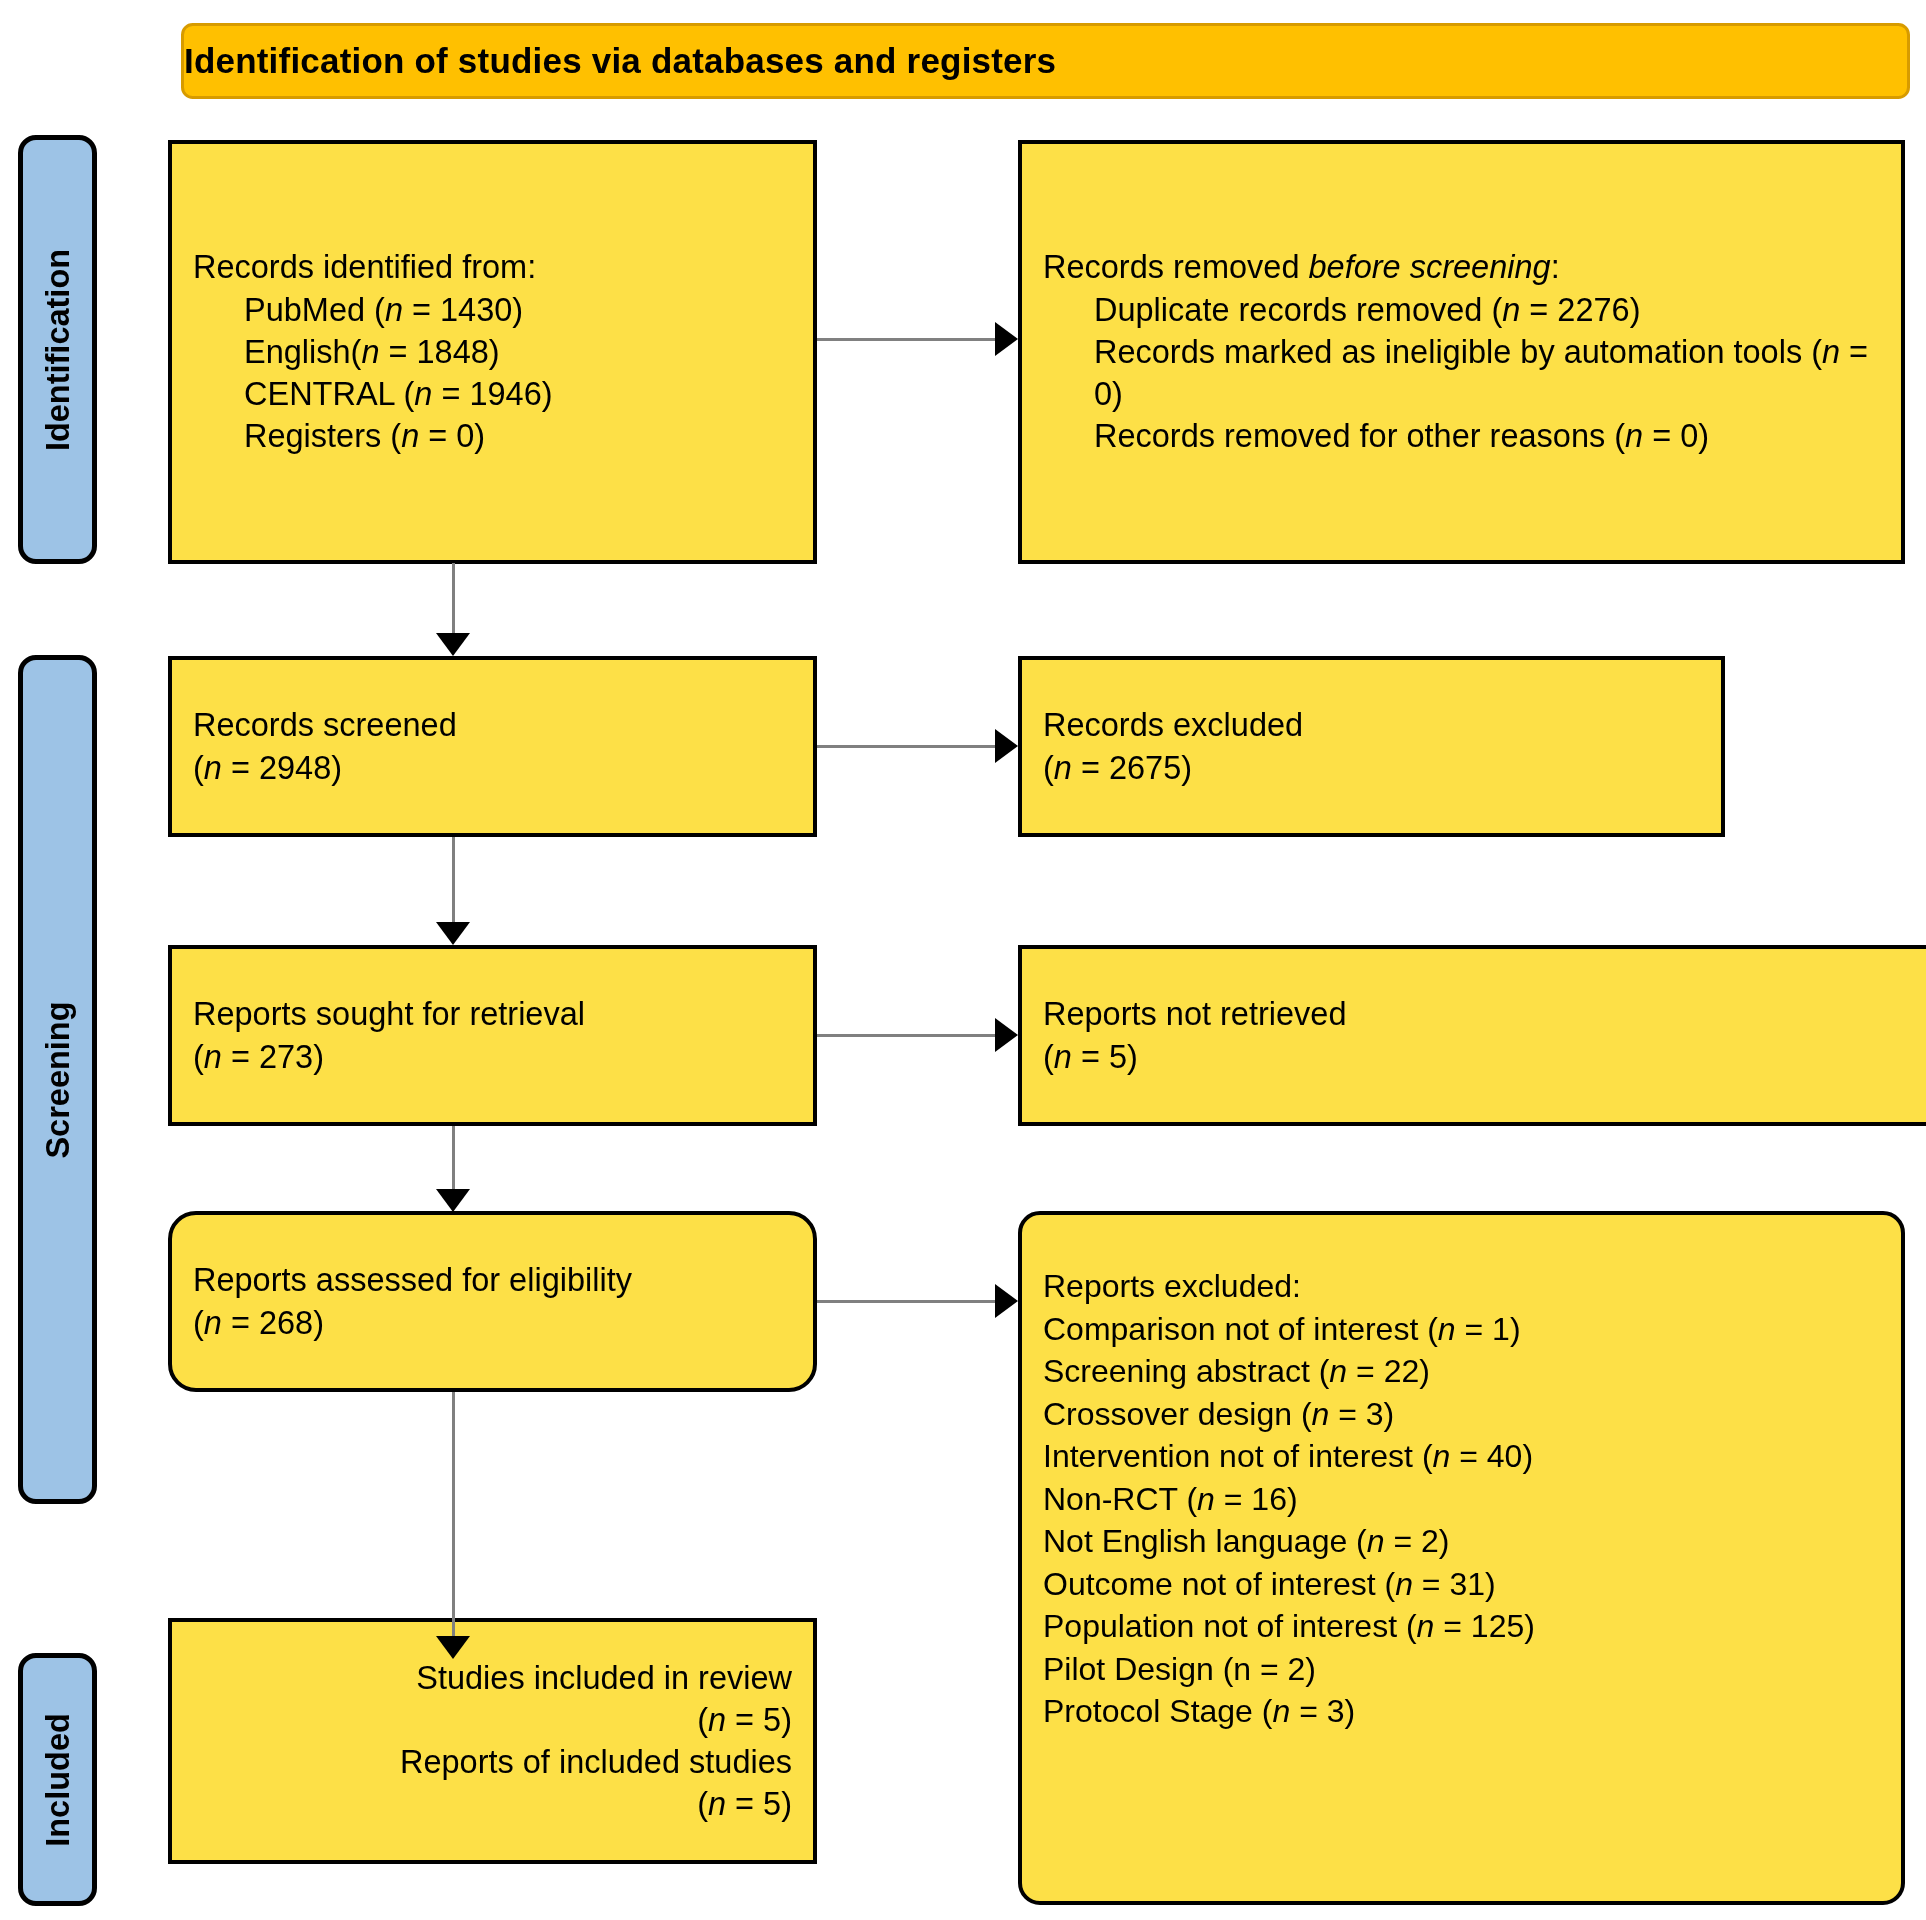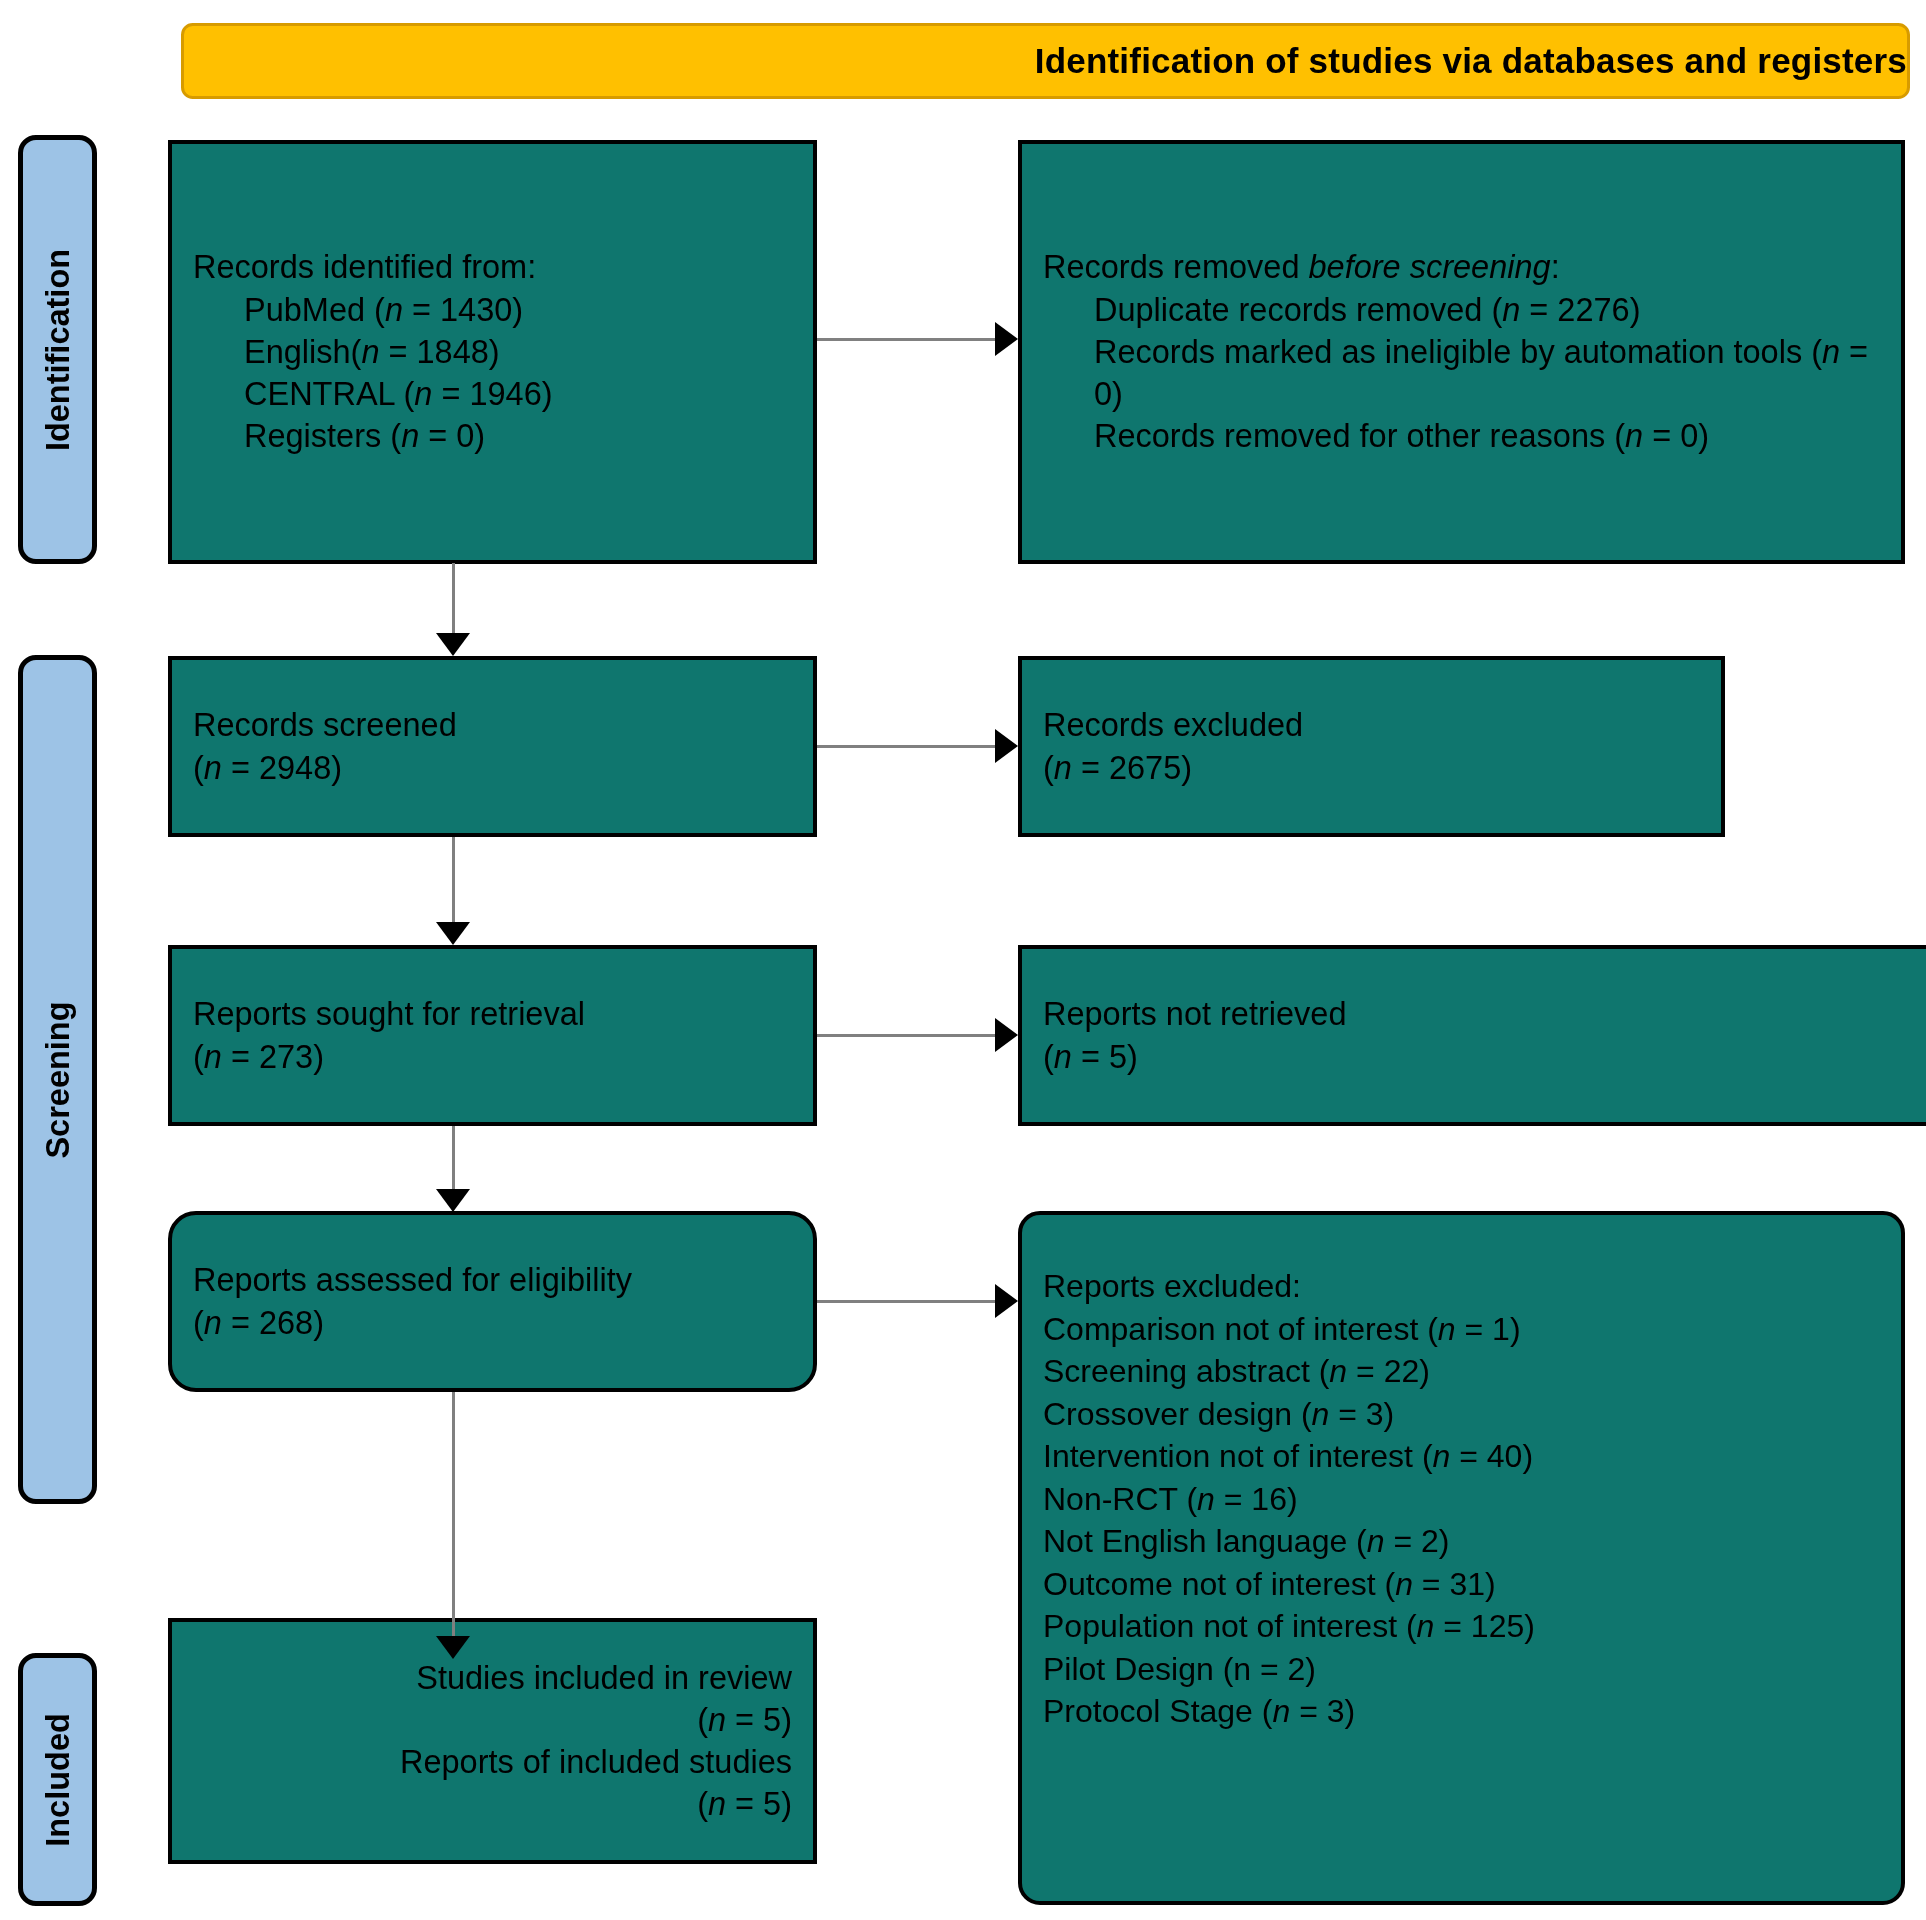--- a/index.html
+++ b/index.html
@@ -4,21 +4,21 @@
 <style>
   html,body{margin:0;padding:0;background:#ffffff;}
   body{width:1926px;height:1920px;position:relative;overflow:hidden;
        font-family:"Liberation Sans",sans-serif;color:#000;}
 
   
   #header-banner{
     position:absolute;left:181px;top:22.6px;width:1729px;height:76px;
     background:#FFC000;border:3.2px solid #D79B00;border-radius:11.7px;
     box-sizing:border-box;
-    display:flex;align-items:center;justify-content:flex-end;
+    display:flex;align-items:center;justify-content:flex-start;
   }
   #header-banner .htxt{
     font-size:35px;font-weight:bold;letter-spacing:0.2px;color:#000;
   }
 
   
   .stage-pill{
     position:absolute;left:18px;width:79px;
     background:#9DC3E6;border:5.4px solid #000;border-radius:18px;
     box-sizing:border-box;
@@ -28,21 +28,21 @@
     transform:translate(-50%,-50%) rotate(-90deg);
     transform-origin:center center;
     white-space:nowrap;font-size:32.5px;font-weight:bold;color:#000;
   }
   #stage-identification{top:135px;height:429px;}
   #stage-screening{top:655px;height:849px;}
   #stage-included{top:1653px;height:253px;}
 
   
   .flow-box{
-    position:absolute;background:#0f766e;border:4.1px solid #000;
+    position:absolute;background:#fde047;border:4.1px solid #000;
     box-sizing:border-box;
     display:flex;flex-direction:column;justify-content:center;
   }
   .flow-box .body{padding:0 21px;}
   .flow-box .ln{
     font-size:32.5px;line-height:1.30;white-space:nowrap;
   }
   .flow-box .ln.wrap{white-space:normal;}
   .flow-box .ind{padding-left:51px;}
   .it{font-style:italic;}

